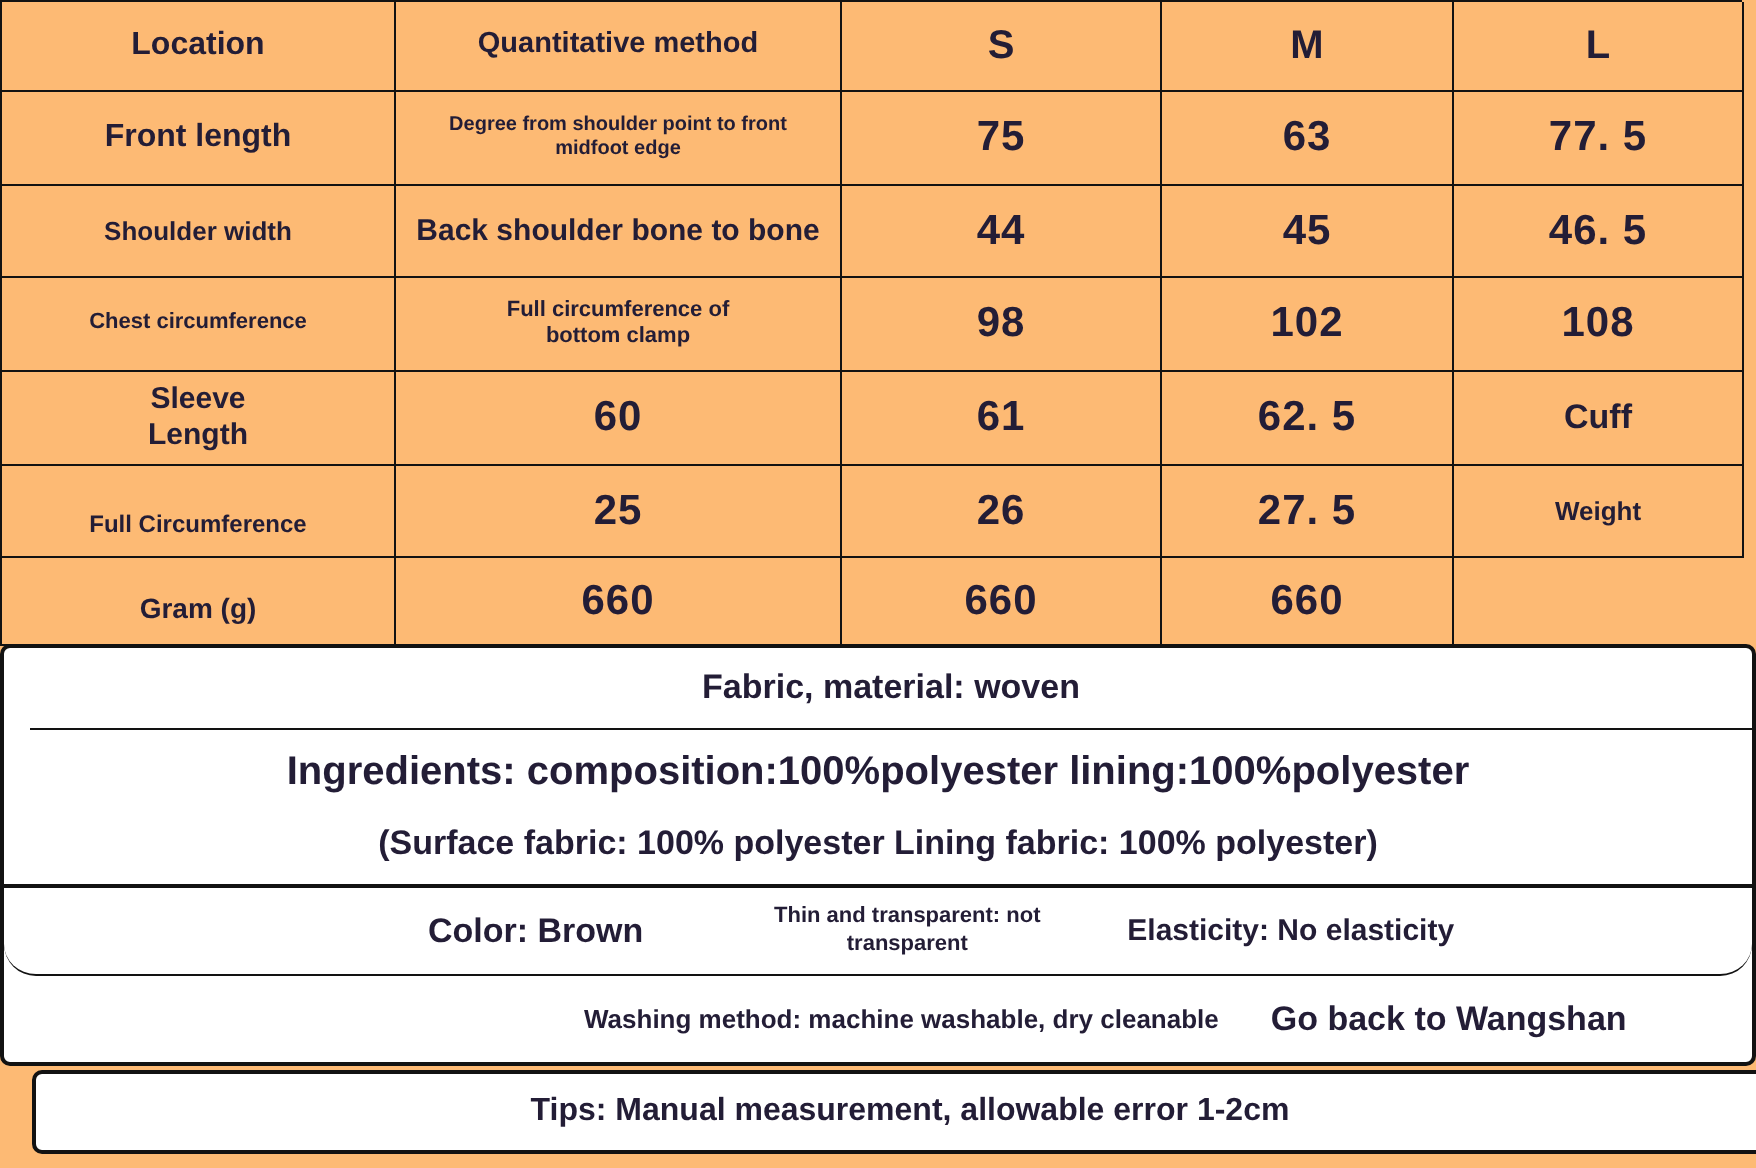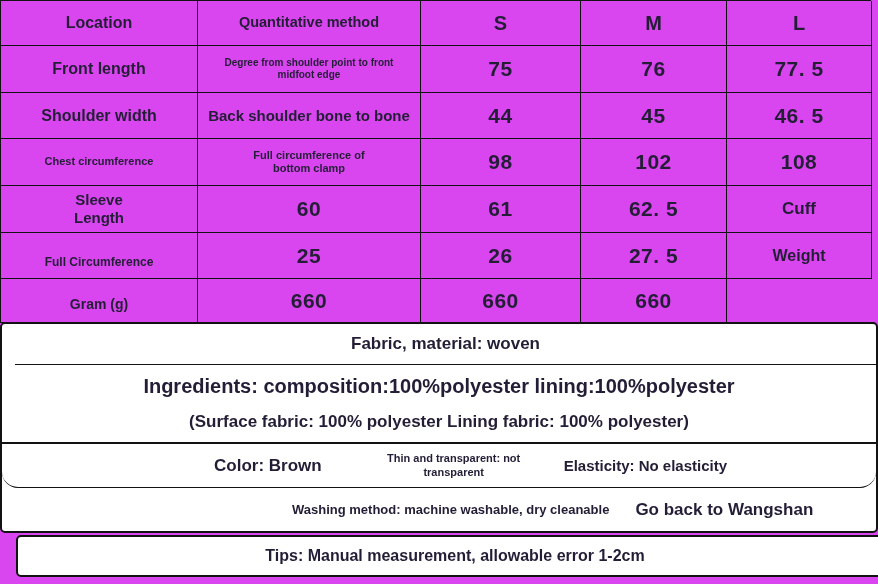--- a/index.html
+++ b/index.html
@@ -1,19 +1,19 @@
 <!DOCTYPE html>
 <html><head>
 <meta charset="utf-8">
 <style>
   html,body{margin:0;padding:0;background:#ffffff;}
   .canvas{
     position:relative;
     width:878px;height:584px;
-    background:#d946ef;
+    background:#fdba74;
     font-family:"Liberation Sans", sans-serif;
     color:#231d36;
     overflow:hidden;
   }
   
   .size-table{
     position:absolute;top:0;left:0;
     width:871px;
     display:grid;
     grid-template-columns:197px 223px 160px 146px 145px;
@@ -29,21 +29,21 @@
     text-align:center;
     font-weight:bold;
     line-height:1.2;
     box-sizing:border-box;
     padding:2px 6px;
   }
   .num{font-size:21px;font-weight:600;letter-spacing:0.5px;}
   .fz10{font-size:10px;}
   .fz11{font-size:11px;}
   .fz12{font-size:12px;}
-  .fz13{font-size:16px;}
+  .fz13{font-size:13px;}
   .fz14{font-size:14px;}
   .fz145{font-size:14.5px;}
   .fz15{font-size:15px;}
   .fz16{font-size:16px;}
   .fz17{font-size:17px;}
   .fz20{font-size:20px;}
   .wrap-narrow{max-width:70px;}
   .wrap-med{max-width:190px;}
   .wrap-sm{max-width:135px;}
   .low{align-items:flex-end;padding-bottom:9px;}
@@ -97,21 +97,21 @@
     <div class="c fz145">Quantitative method</div>
     <div class="c fz20">S</div>
     <div class="c fz20">M</div>
     <div class="c fz20">L</div>
 
     <div class="c fz16">Front length</div>
     <div class="c fz10">
         <span class="wrap-med">Degree from shoulder point to front midfoot edge</span>
       </div>
     <div class="c num">75</div>
-    <div class="c num">76</div>
+    <div class="c num">63</div>
     <div class="c num">77. 5</div>
 
     <div class="c fz13">Shoulder width</div>
     <div class="c fz15">Back shoulder bone to bone</div>
     <div class="c num">44</div>
     <div class="c num">45</div>
     <div class="c num">46. 5</div>
 
     <div class="c fz11">Chest circumference</div>
     <div class="c fz11">

